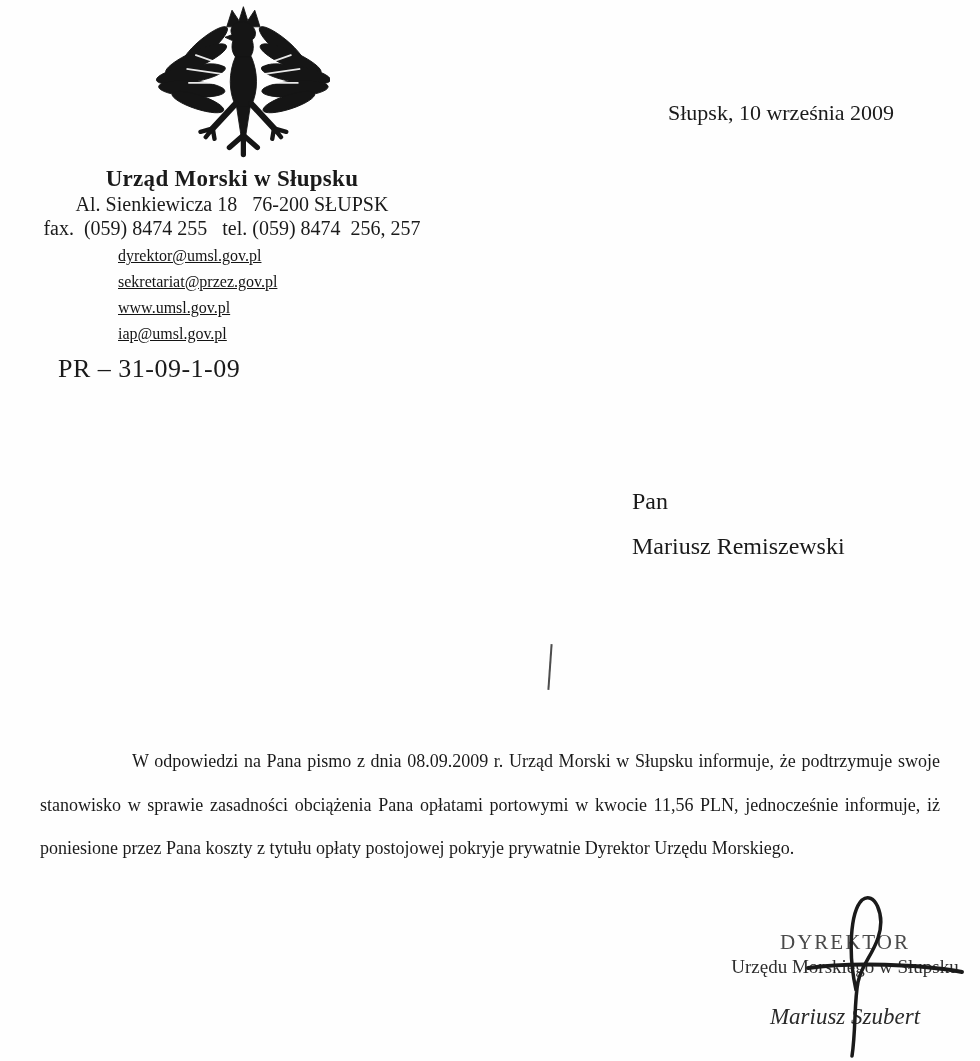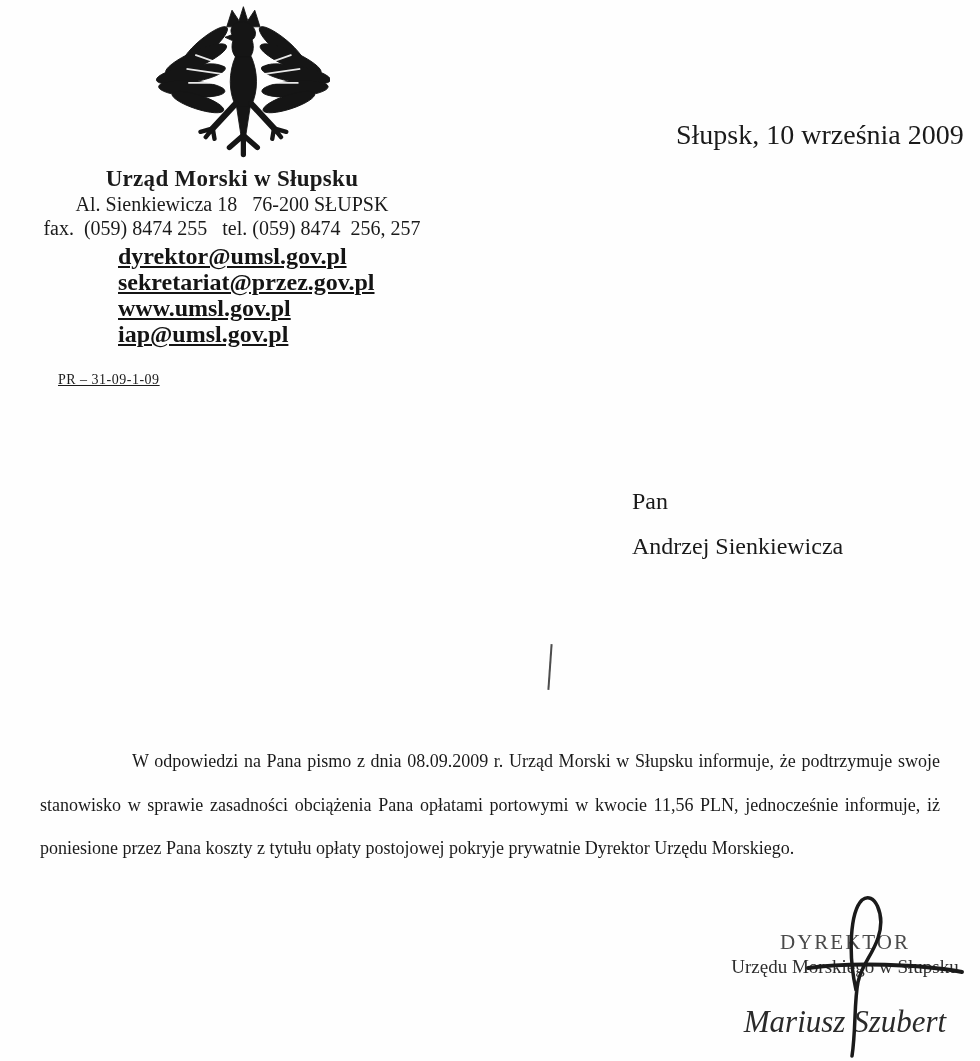--- a/index.html
+++ b/index.html
@@ -5,44 +5,44 @@
   html, body { margin:0; padding:0; }
   body {
     width:980px; height:1061px; background:#ffffff;
     font-family:"Liberation Serif","DejaVu Serif",serif;
     color:#1a1a1a;
   }
   .page { position:relative; width:980px; height:1061px; overflow:hidden; background:#fefefe; }
 
   .emblem { position:absolute; left:155px; top:4px; width:175px; height:162px; }
 
-  .date-line { position:absolute; left:668px; top:119px; font-size:28px; white-space:pre;margin-left:8px; }
+  .date-line { position:absolute; left:668px; top:100px; font-size:22px; white-space:pre; }
 
   .letterhead { position:absolute; left:28px; top:166px; width:408px; text-align:center; }
   .org-name { font-weight:bold; font-size:23px; letter-spacing:0.3px; }
   .lh-line { font-size:20px; white-space:pre-wrap; margin-top:1px;text-align:center; }
   .links { width:max-content; margin:3px 0 0 90px; text-align:left; }
-  .link { display:block; font-size:24px; line-height:26px; color:#141414;
-          text-decoration:underline; cursor:pointer;font-weight:bold; }
+  .link { display:block; font-size:16px; line-height:26px; color:#141414;
+          text-decoration:underline; cursor:pointer; }
 
-  .ref-number { position:absolute; left:58px; top:372px; font-size:14px; letter-spacing:0.5px; white-space:pre;text-decoration:underline; }
+  .ref-number { position:absolute; left:58px; top:354px; font-size:26px; letter-spacing:0.5px; white-space:pre; }
 
   .recipient { position:absolute; left:632px; top:479px; font-size:24px; }
   .recipient div { line-height:45px; }
 
   .scan-artifact { position:absolute; left:549px; top:644px; width:2px; height:46px;
                    background:#4d4d4d; transform:rotate(4deg); }
 
   .body-par { position:absolute; left:40px; top:722px; width:900px;
               font-size:18px; line-height:43.5px; text-align:justify; text-indent:92px; }
 
   .sig-block { position:absolute; left:720px; top:930px; width:250px; text-align:center; }
   .sig-title { font-size:21px; letter-spacing:2px; color:#4a4a4a; }
   .sig-org   { font-size:19px; margin-top:1px; color:#2e2e2e; }
-  .sig-name  { font-size:31px; font-style:italic; margin-top:26px; color:#2a2a2a; }
+  .sig-name  { font-size:23px; font-style:italic; margin-top:26px; color:#2a2a2a; }
 
   .sig-stroke { position:absolute; left:790px; top:894px; width:190px; height:166px; z-index:3; }
 </style>
 </head>
 <body>
 
 <div class="page">
 
   <svg class="emblem" viewBox="0 0 200 185" xmlns="http://www.w3.org/2000/svg" aria-hidden="true">
     <g fill="#151515" stroke="#151515">
@@ -81,21 +81,21 @@
       <a class="link">sekretariat@przez.gov.pl</a>
       <a class="link">www.umsl.gov.pl</a>
       <a class="link">iap@umsl.gov.pl</a>
     </div>
   </div>
 
   <div class="ref-number">PR – 31-09-1-09</div>
 
   <div class="recipient">
     <div>Pan</div>
-    <div>Andrzej Sienkiewicza</div>
+    <div>Mariusz Remiszewski</div>
   </div>
 
   <div class="scan-artifact"></div>
 
   <p class="body-par">W odpowiedzi na Pana pismo z dnia 08.09.2009 r. Urząd Morski w Słupsku informuje, że podtrzymuje swoje stanowisko w sprawie zasadności obciążenia Pana opłatami portowymi w kwocie 11,56 PLN, jednocześnie informuje, iż poniesione przez Pana koszty z tytułu opłaty postojowej pokryje prywatnie Dyrektor Urzędu Morskiego.</p>
 
   <div class="sig-block">
     <div class="sig-title">DYREKTOR</div>
     <div class="sig-org">Urzędu Morskiego w Słupsku</div>
     <div class="sig-name">Mariusz Szubert</div>

